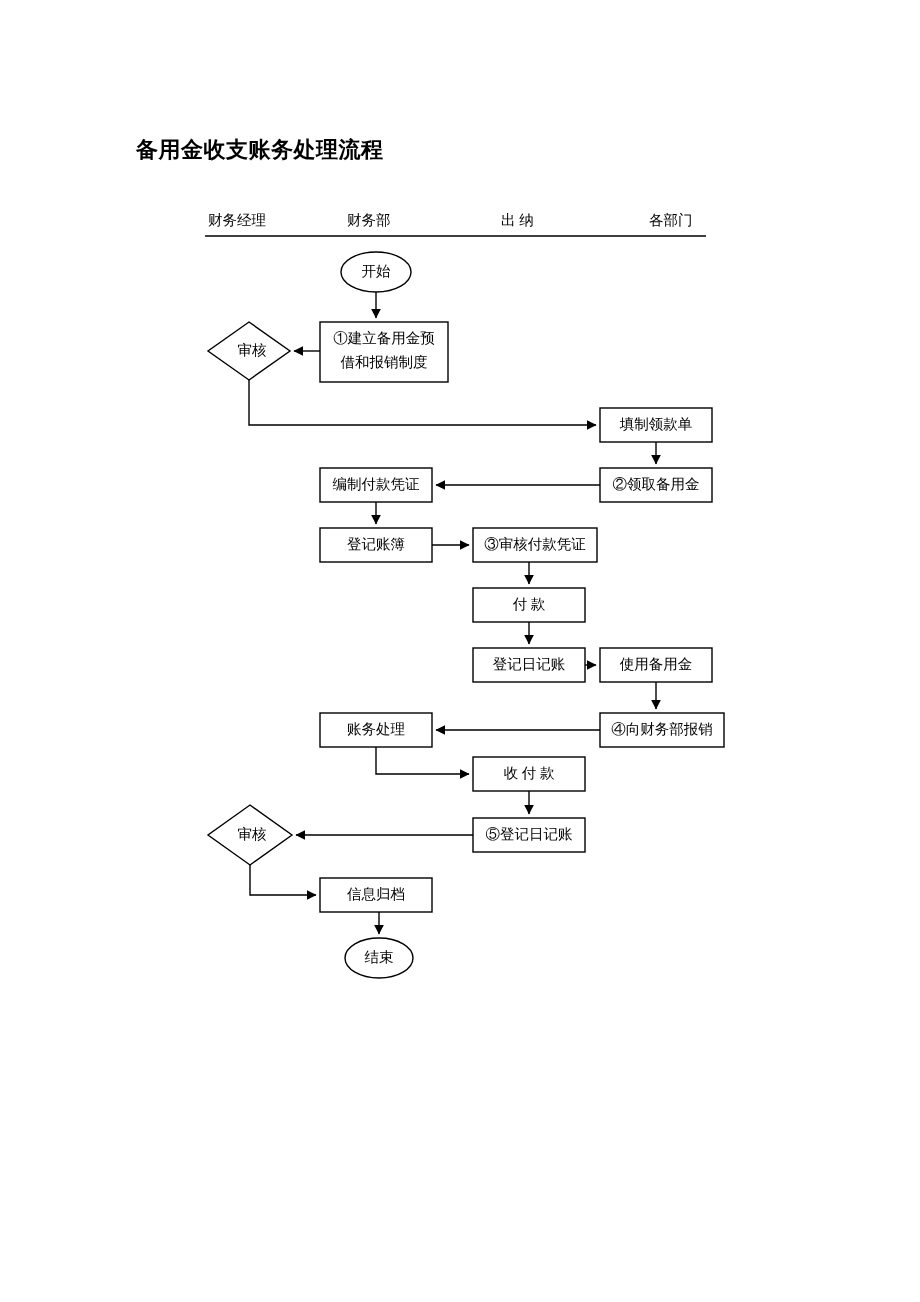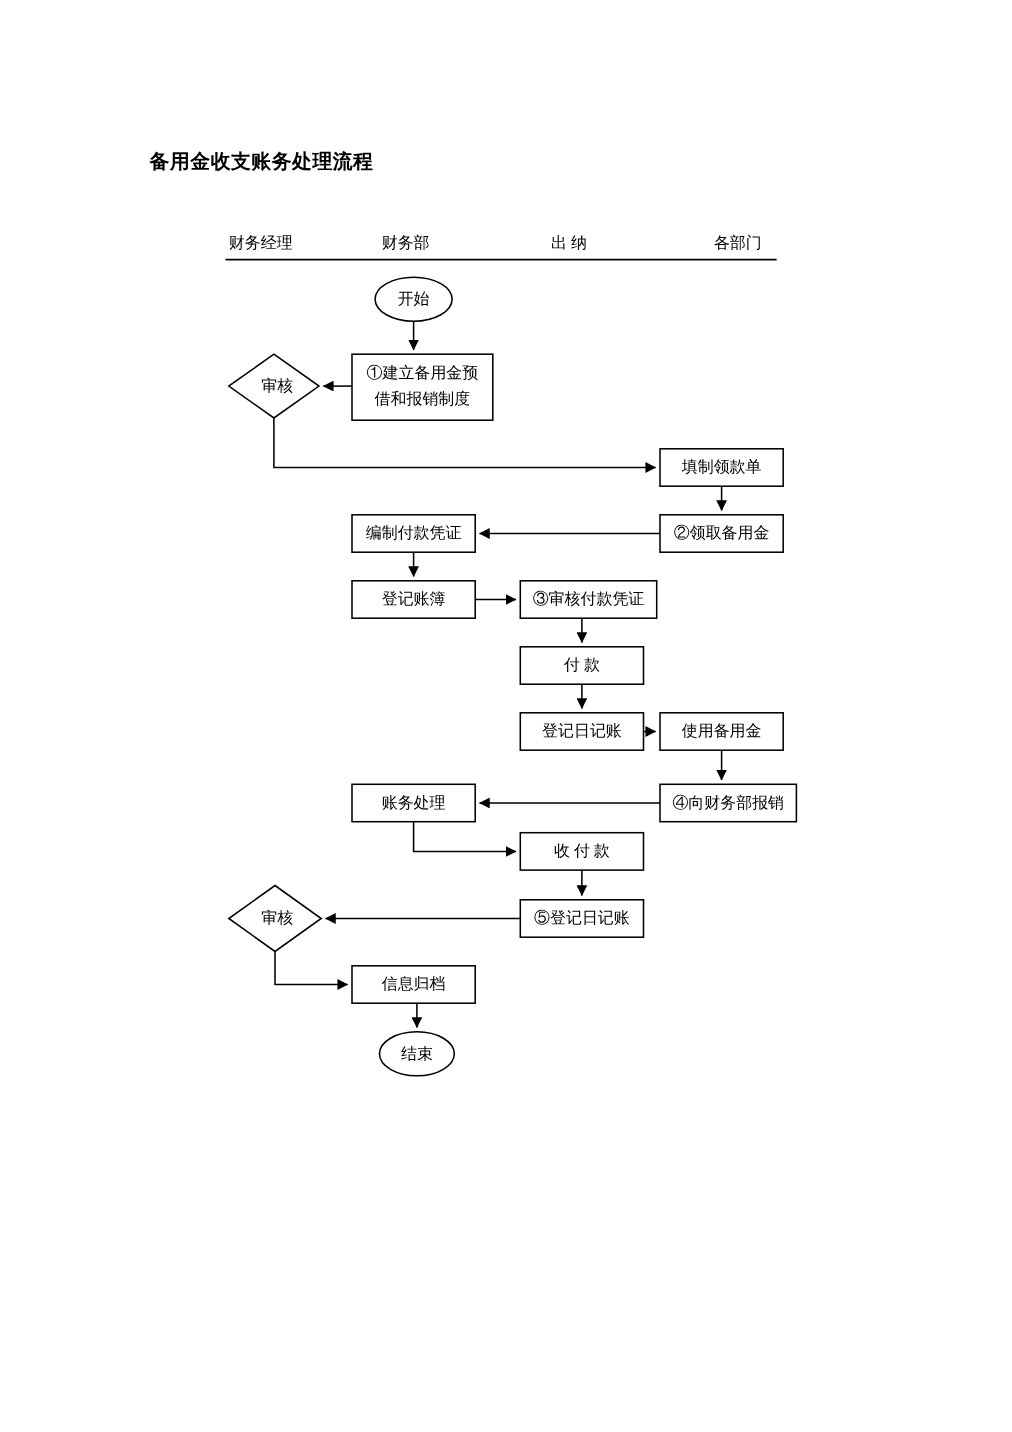--- a/index.html
+++ b/index.html
@@ -19,21 +19,21 @@
     position: absolute;
     left: 0; top: 0;
     width: 920px;
     height: 1302px;
   }
   #doc-title {
     position: absolute;
     left: 136px;
     top: 135px;
     font-family: "DejaVu Sans", "Liberation Sans", sans-serif;
-    font-size: 18px;
+    font-size: 22px;
     font-weight: 700;
     letter-spacing: 0.5px;
     white-space: nowrap;
   }
   #flow-svg {
     position: absolute;
     left: 0;
     top: 0;
   }
   .node-rect {

